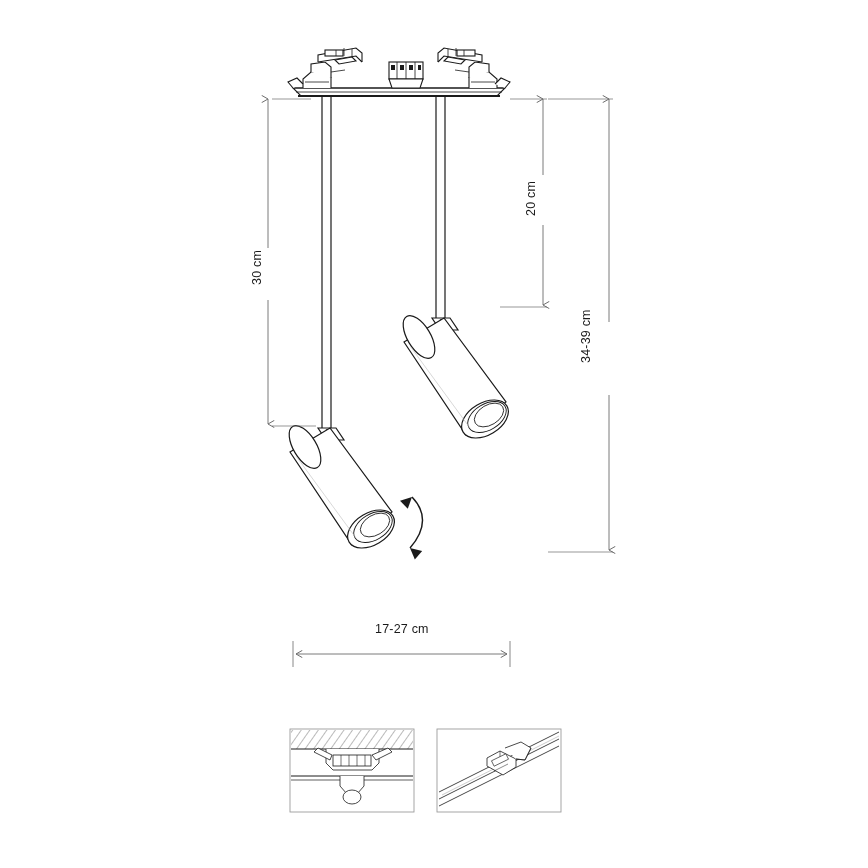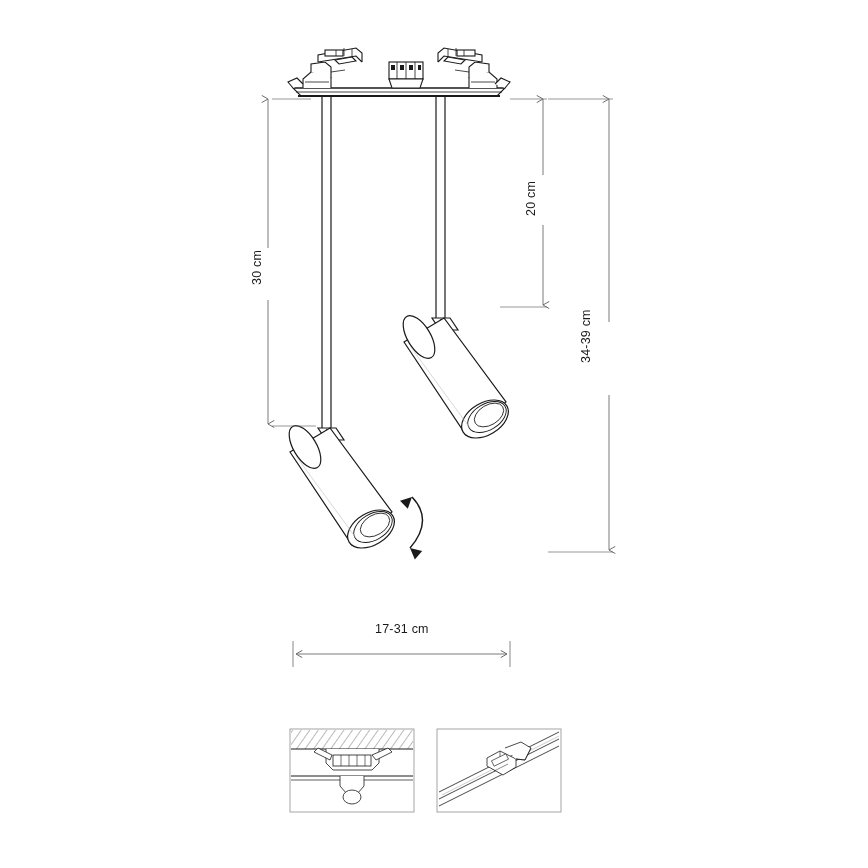--- a/index.html
+++ b/index.html
@@ -231,15 +231,15 @@
         <path d="M516,759 L525,760 L531,748" stroke-width="0.6"></path>
         <rect x="492" y="757" width="16" height="6" fill="#ffffff" stroke-width="0.6" transform="rotate(-26 500 760)"></rect>
         <path d="M494,771 L508,764" stroke-width="0.5"></path>
       </g>
     </g>
   </svg>
 
   <div class="dim-label lbl-30">30 cm</div>
   <div class="dim-label lbl-20">20 cm</div>
   <div class="dim-label lbl-3439">34-39 cm</div>
-  <div class="dim-label lbl-width">17-31 cm</div>
+  <div class="dim-label lbl-width">17-27 cm</div>
 
 </div>
 
 </body></html>

